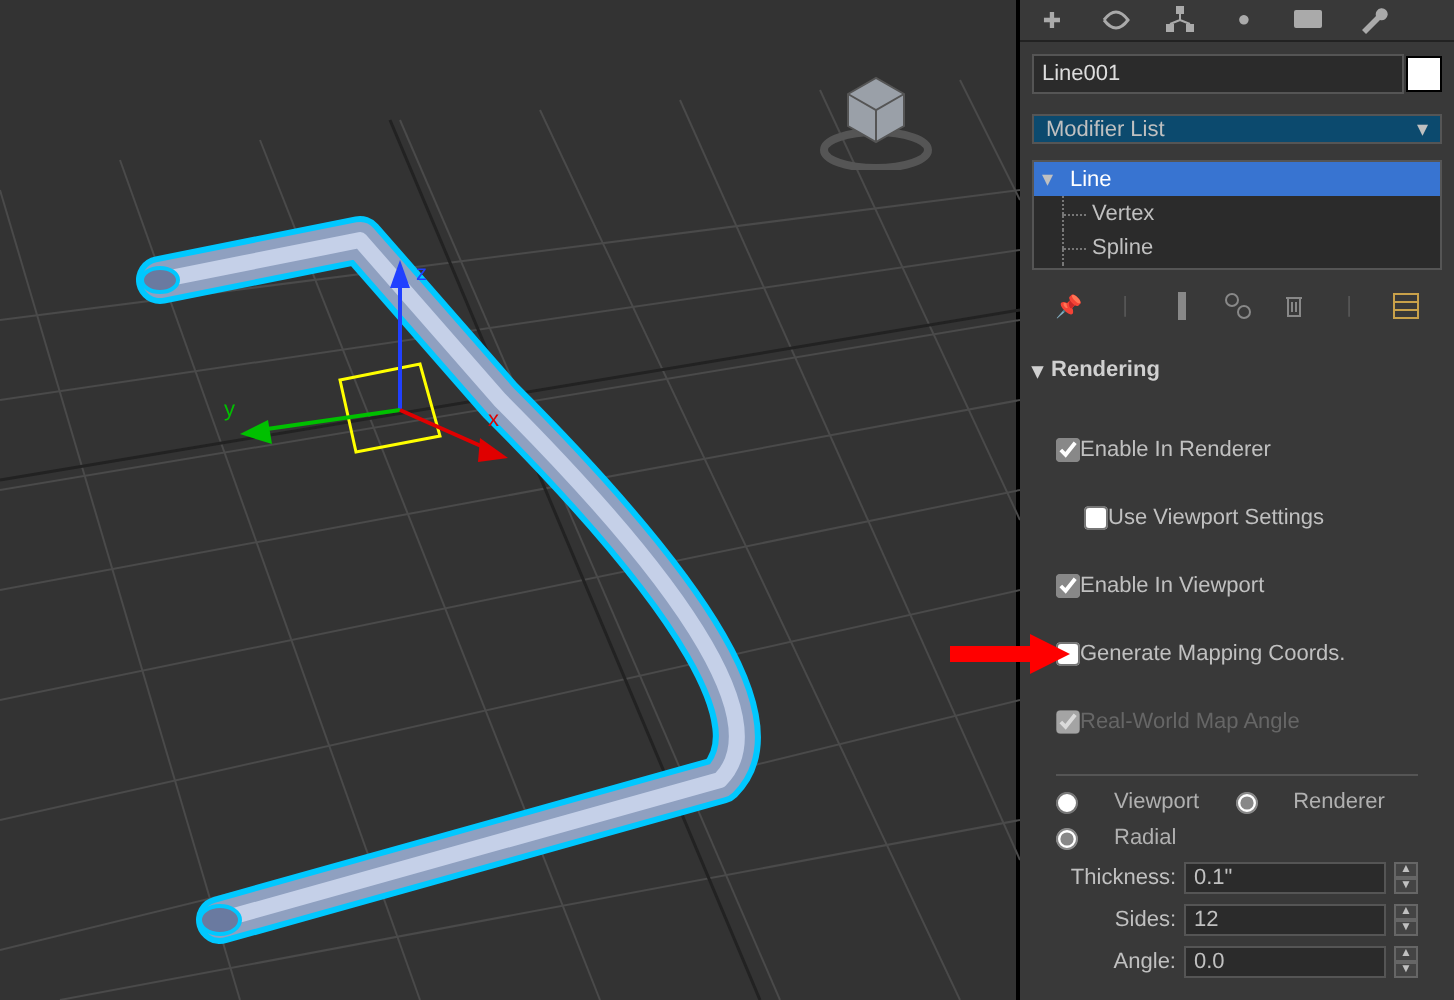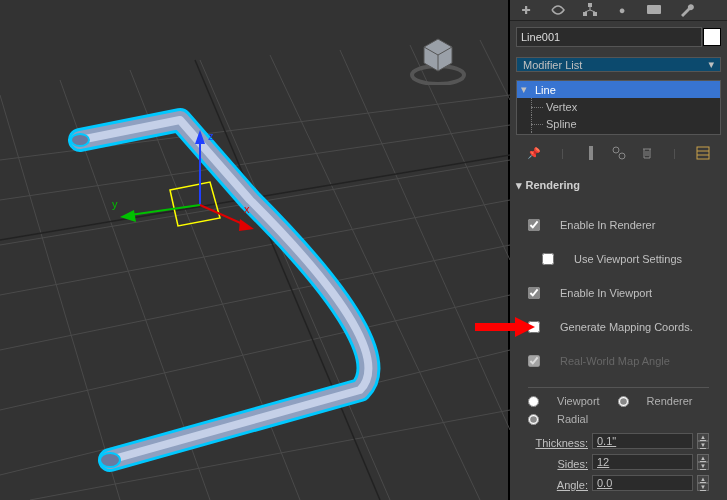--- a/index.html
+++ b/index.html
@@ -22,24 +22,24 @@
 .mod-item.selected { background: #3874d1; color: #fff; }
 .mod-item .twisty { width: 10px; color: #c0c0c0; }
 .mod-item.sub { padding-left: 29px; position: relative; }
 .mod-item.sub::before { content: ""; position: absolute; left: 14px; top: 0; bottom: 0; border-left: 1px dotted #777; }
 .mod-item.sub::after { content: ""; position: absolute; left: 14px; top: 50%; width: 12px; border-top: 1px dotted #777; }
 .stack-tools { display: flex; justify-content: center; gap: 12px; padding: 6px 0 10px; color: #888; }
 .stack-tools .st { width: 16px; height: 16px; display: flex; align-items: center; justify-content: center; }
 .rollout { margin: 4px 6px; }
 .rollout-header { display: flex; align-items: center; font-weight: bold; height: 20px; gap: 4px; color: #d0d0d0; }
 .rollout-body { padding: 4px 12px; }
-.chk-row { display: flex; align-items: center; height: 16px; gap: 20px; margin: 18px 0; }
+.chk-row { display: flex; align-items: center; height: 16px; gap: 0; margin: 18px 0; }
 .chk-row input[type=checkbox] { width: 12px; height: 12px; accent-color: #888; }
 .chk-row.disabled { color: #666; }
-.spinner-row { display: flex; align-items: flex-end; height: 20px; gap: 4px; margin: 1px 0; text-decoration: underline; }
+.spinner-row { display: flex; align-items: center; height: 20px; gap: 4px; margin: 1px 0; }
 .spinner-row .label { width: 60px; text-align: right; }
 .spinner-row .value { flex: 1; background: #2b2b2b; border: 1px solid #555; height: 16px; padding: 0 4px; display: flex; align-items: center; }
 .spinner-row .arrows { width: 12px; height: 16px; display: flex; flex-direction: column; }
 .spinner-row .arrows div { flex:1; background:#444; border:1px solid #666; font-size:6px; line-height:6px; text-align:center; }
 .radio-row { display: flex; align-items: center; gap: 18px; height: 18px; }
 .radio-row input[type=radio] { width: 11px; height: 11px; accent-color: #888; }
 .arrow-annotation { position: absolute; top: 315px; left: 475px; z-index: 10; }
 .radio-row label { color: #b0b0b0; }
 </style>
 </head>

